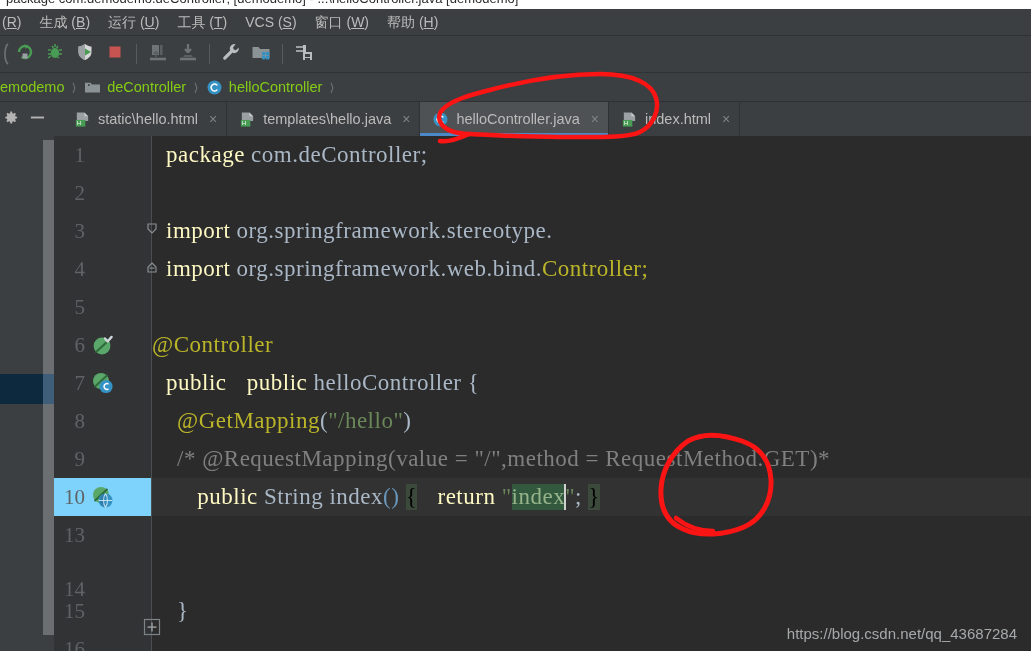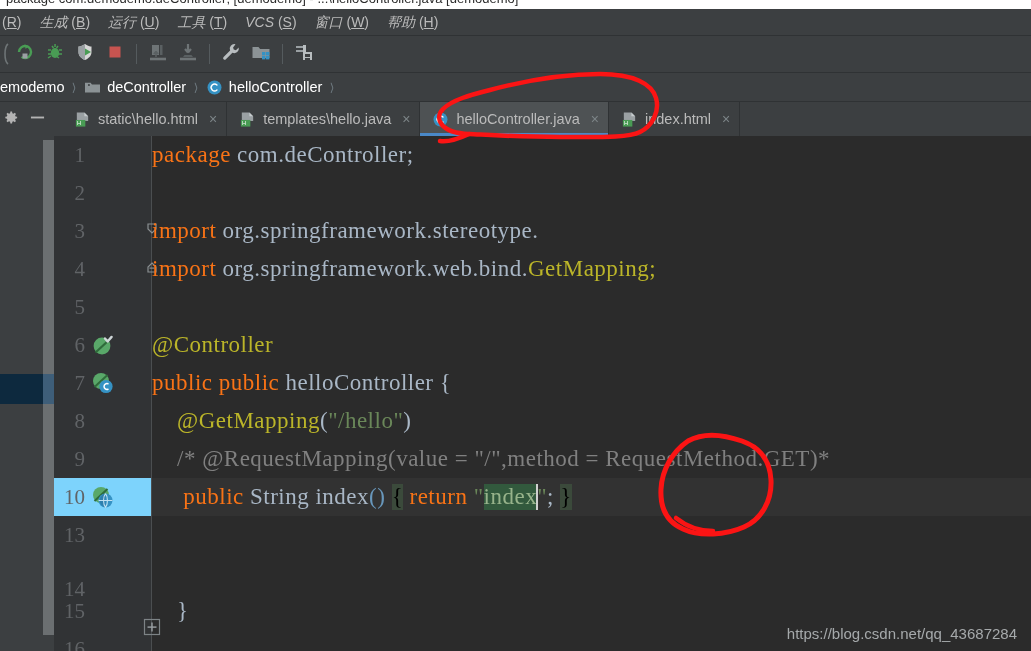--- a/index.html
+++ b/index.html
@@ -30,21 +30,21 @@
     background: #3c3f41;
     display: flex; align-items: center;
     border-bottom: 1px solid #2f3234;
   }
   .menu-item {
     color: #bbbbbb; font-size: 14px; padding: 2px 9px;
     white-space: nowrap; line-height: 19px;
     font-family: "Liberation Sans", sans-serif;
   }
   .menu-item:first-child { padding-left: 2px; }
-  .menu-item .mn { text-decoration: none; font-style: italic; }
+  .menu-item .mn { text-decoration: none; }
   .menu-item .mk { text-decoration: underline; }
 
   
   .toolbar {
     position: absolute; left: 0; top: 36px; width: 1031px; height: 37px;
     background: #3c3f41;
     display: flex; align-items: center;
     border-bottom: 1px solid #2f3234;
   }
   .tb-btn {
@@ -56,21 +56,21 @@
   .tb-partial { width: 10px; height: 28px; display:flex; align-items:center; justify-content:flex-end; }
 
   
   .crumbs {
     position: absolute; left: 0; top: 73px; width: 1031px; height: 29px;
     background: #3c3f41; display: flex; align-items: center;
     border-bottom: 1px solid #2f3234;
   }
   .crumb {
     display: flex; align-items: center; gap: 6px;
-    color: #ffffff; font-size: 14.5px; padding-right: 2px;
+    color: #84cc16; font-size: 14.5px; padding-right: 2px;
     font-family: "Liberation Sans", sans-serif;
     justify-content: center;
   }
   .crumb-sep {
     color: #6f7a80; font-size: 17px; margin: 0 7px 0 5px;
     transform: scaleX(.6) scaleY(1.5); display:inline-block;
   }
 
   
   .tabbar {
@@ -159,21 +159,21 @@
     position: absolute; left: 0; height: 38px; width: 100%;
     display: flex; align-items: center;
     white-space: pre;
     font-family: "Liberation Serif", serif;
     font-size: 23px;
     letter-spacing: 0.5px;
   }
   .code-line.cur-row { background: #323232; }
 
   
-  .kw  { color: #f97316; }
+  .kw  { color: #fef9c3; margin-left: 14px; }
   .pln { color: #a9b7c6; }
   .ann { color: #bbb529; }
   .cls { color: #a9b7c6; }
   .str { color: #6a8759; }
   .cmt { color: #808080; }
   .num { color: #6897bb; }
   .sel-str { background: #32593d; color: #97b38b; }
   .caret {
     display: inline-block; width: 2px; height: 26px;
     background: #d0d0d0; vertical-align: middle; margin: 0 -1px;
@@ -482,21 +482,21 @@
         <span class="kw">package</span><span class="pln"> com.</span><span class="pln">deController;</span>
       </div>
 
       <div class="code-line" style="top:38px"></div>
 
       <div class="code-line" style="top:76px">
         <span class="kw">import</span><span class="pln"> org.</span><span class="pln">springframework.</span><span class="pln">stereotype.</span>
       </div>
 
       <div class="code-line" style="top:114px">
-        <span class="kw">import</span><span class="pln"> org.</span><span class="pln">springframework.</span><span class="pln">web.</span><span class="pln">bind.</span><span class="ann">GetMapping;</span>
+        <span class="kw">import</span><span class="pln"> org.</span><span class="pln">springframework.</span><span class="pln">web.</span><span class="pln">bind.</span><span class="ann">Controller;</span>
       </div>
 
       <div class="code-line" style="top:152px"></div>
 
       <div class="code-line" style="top:190px">
         <span class="ann">@Controller</span>
       </div>
 
       <div class="code-line" style="top:228px">
         <span class="kw">public</span><span class="pln"> </span><span class="kw">public</span><span class="pln"> </span><span class="cls">helloController</span><span class="pln"> {</span>

